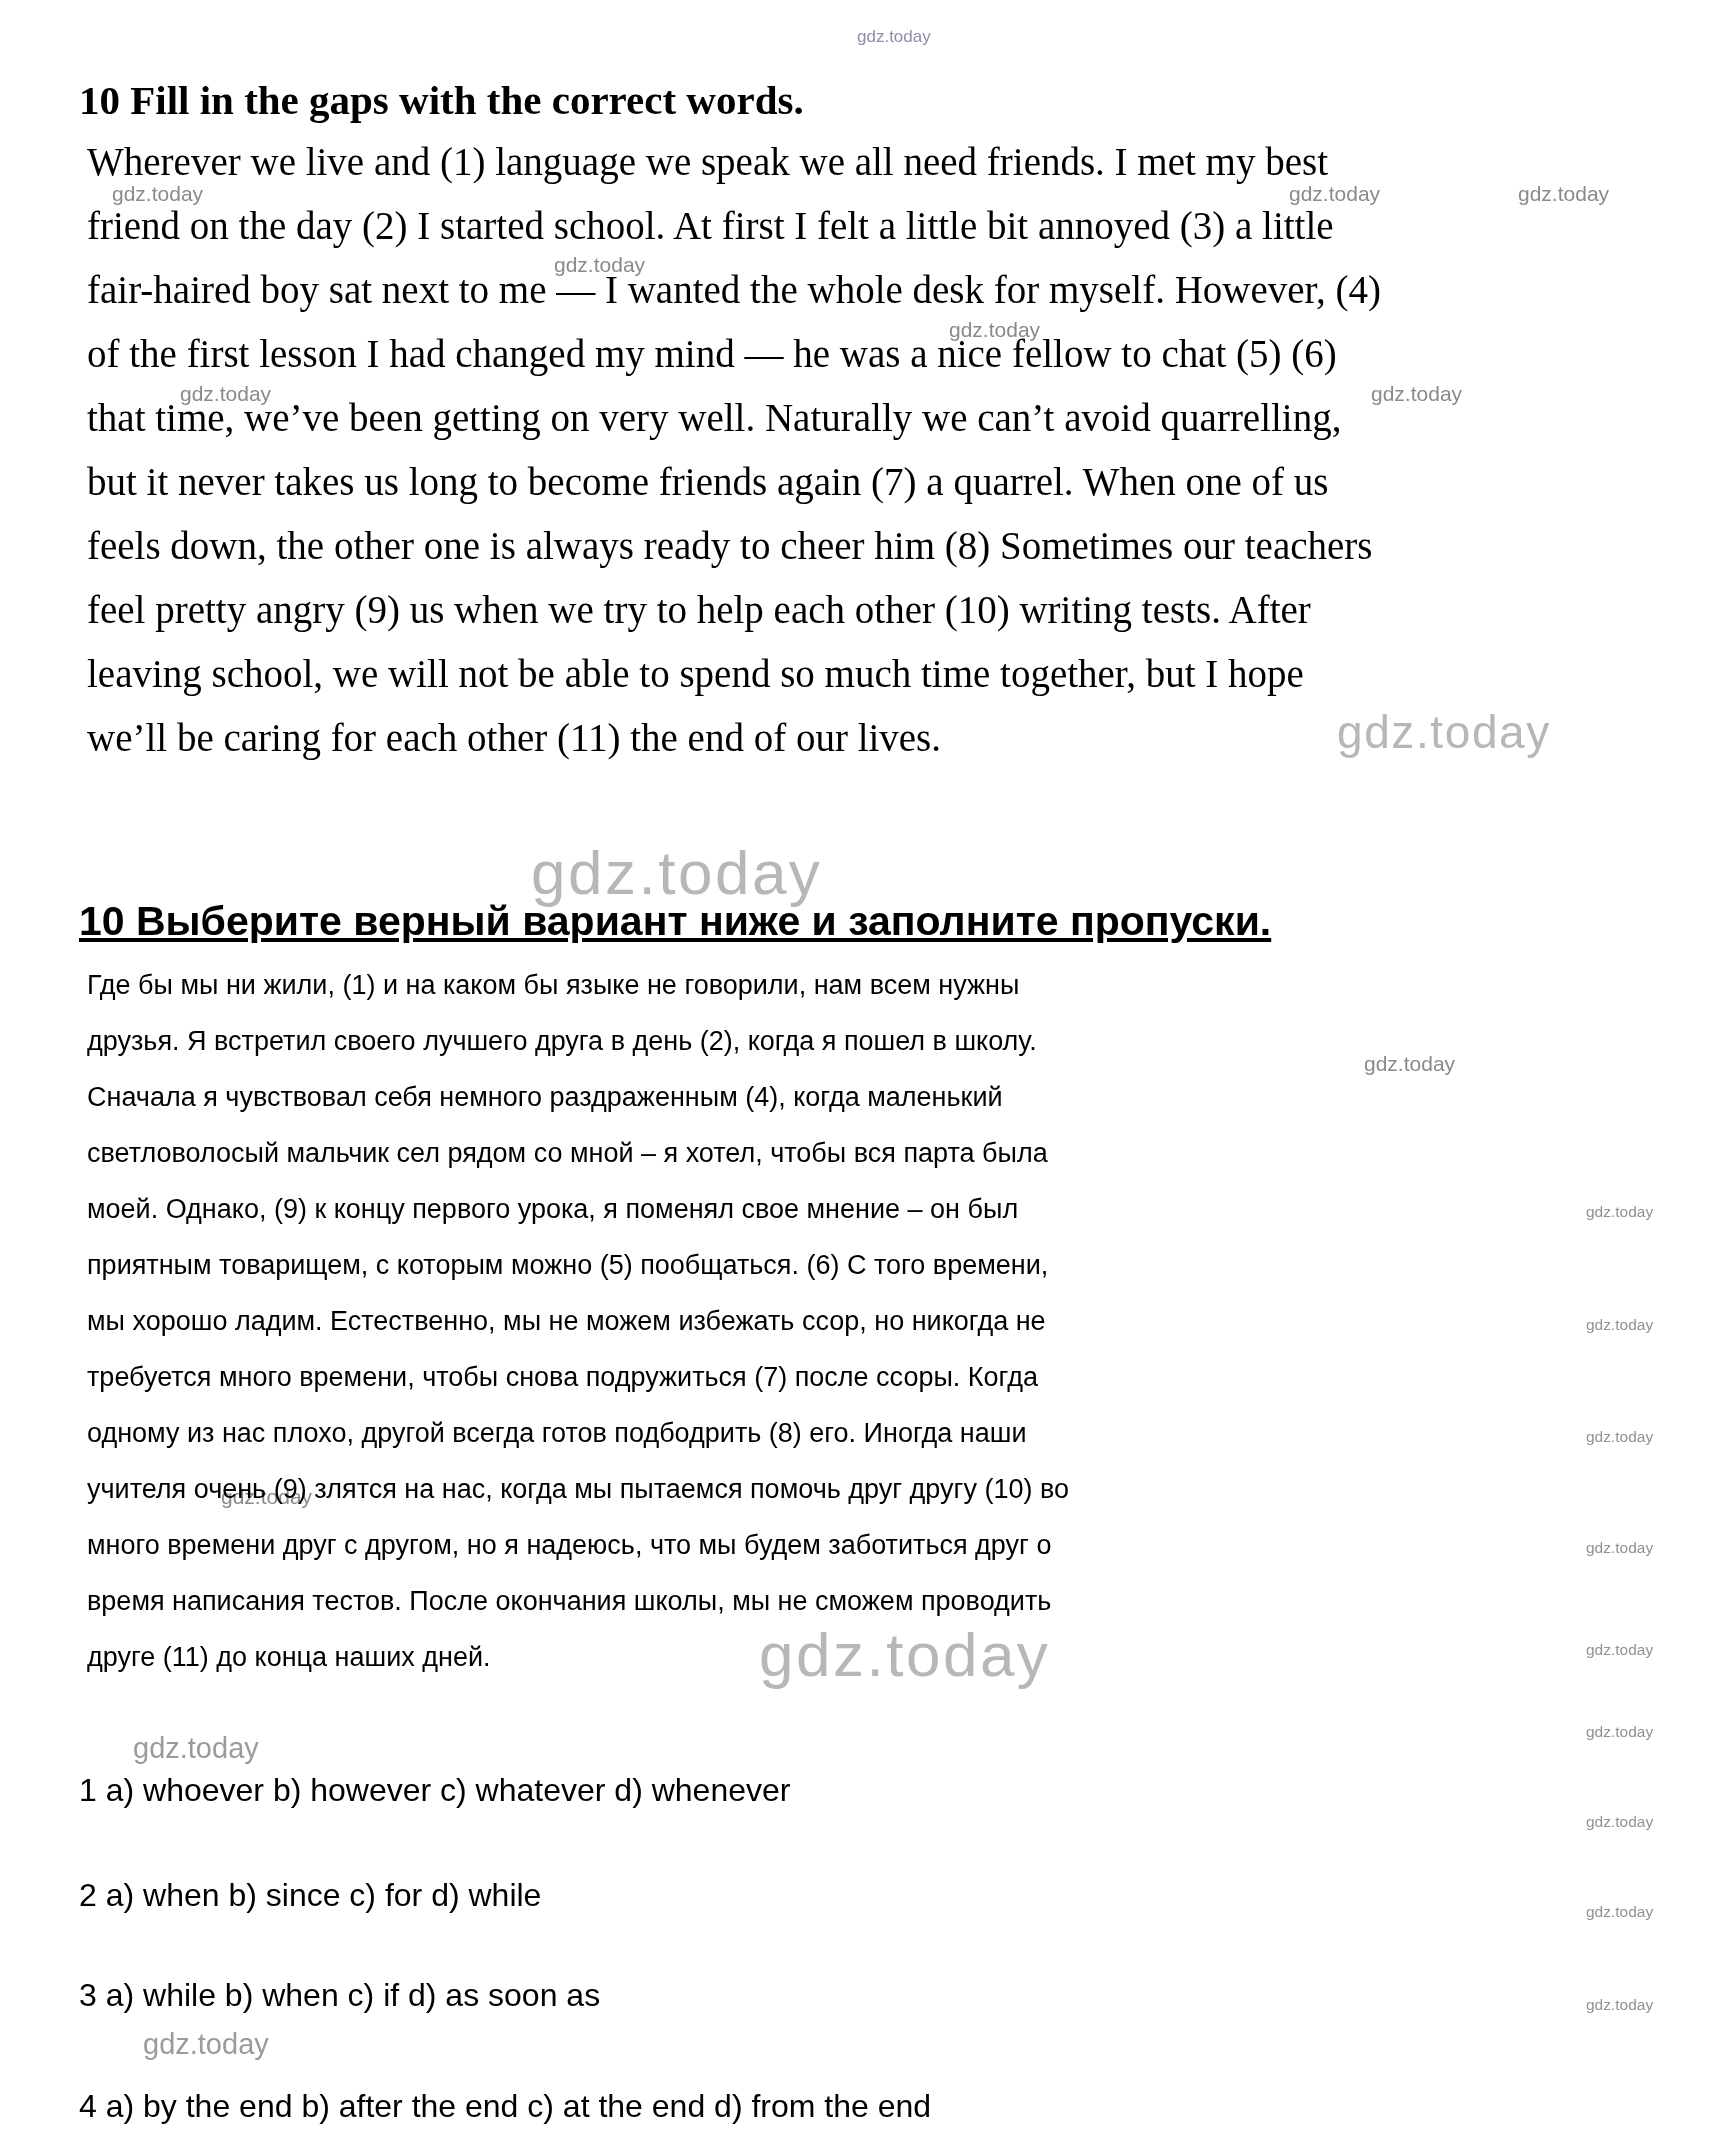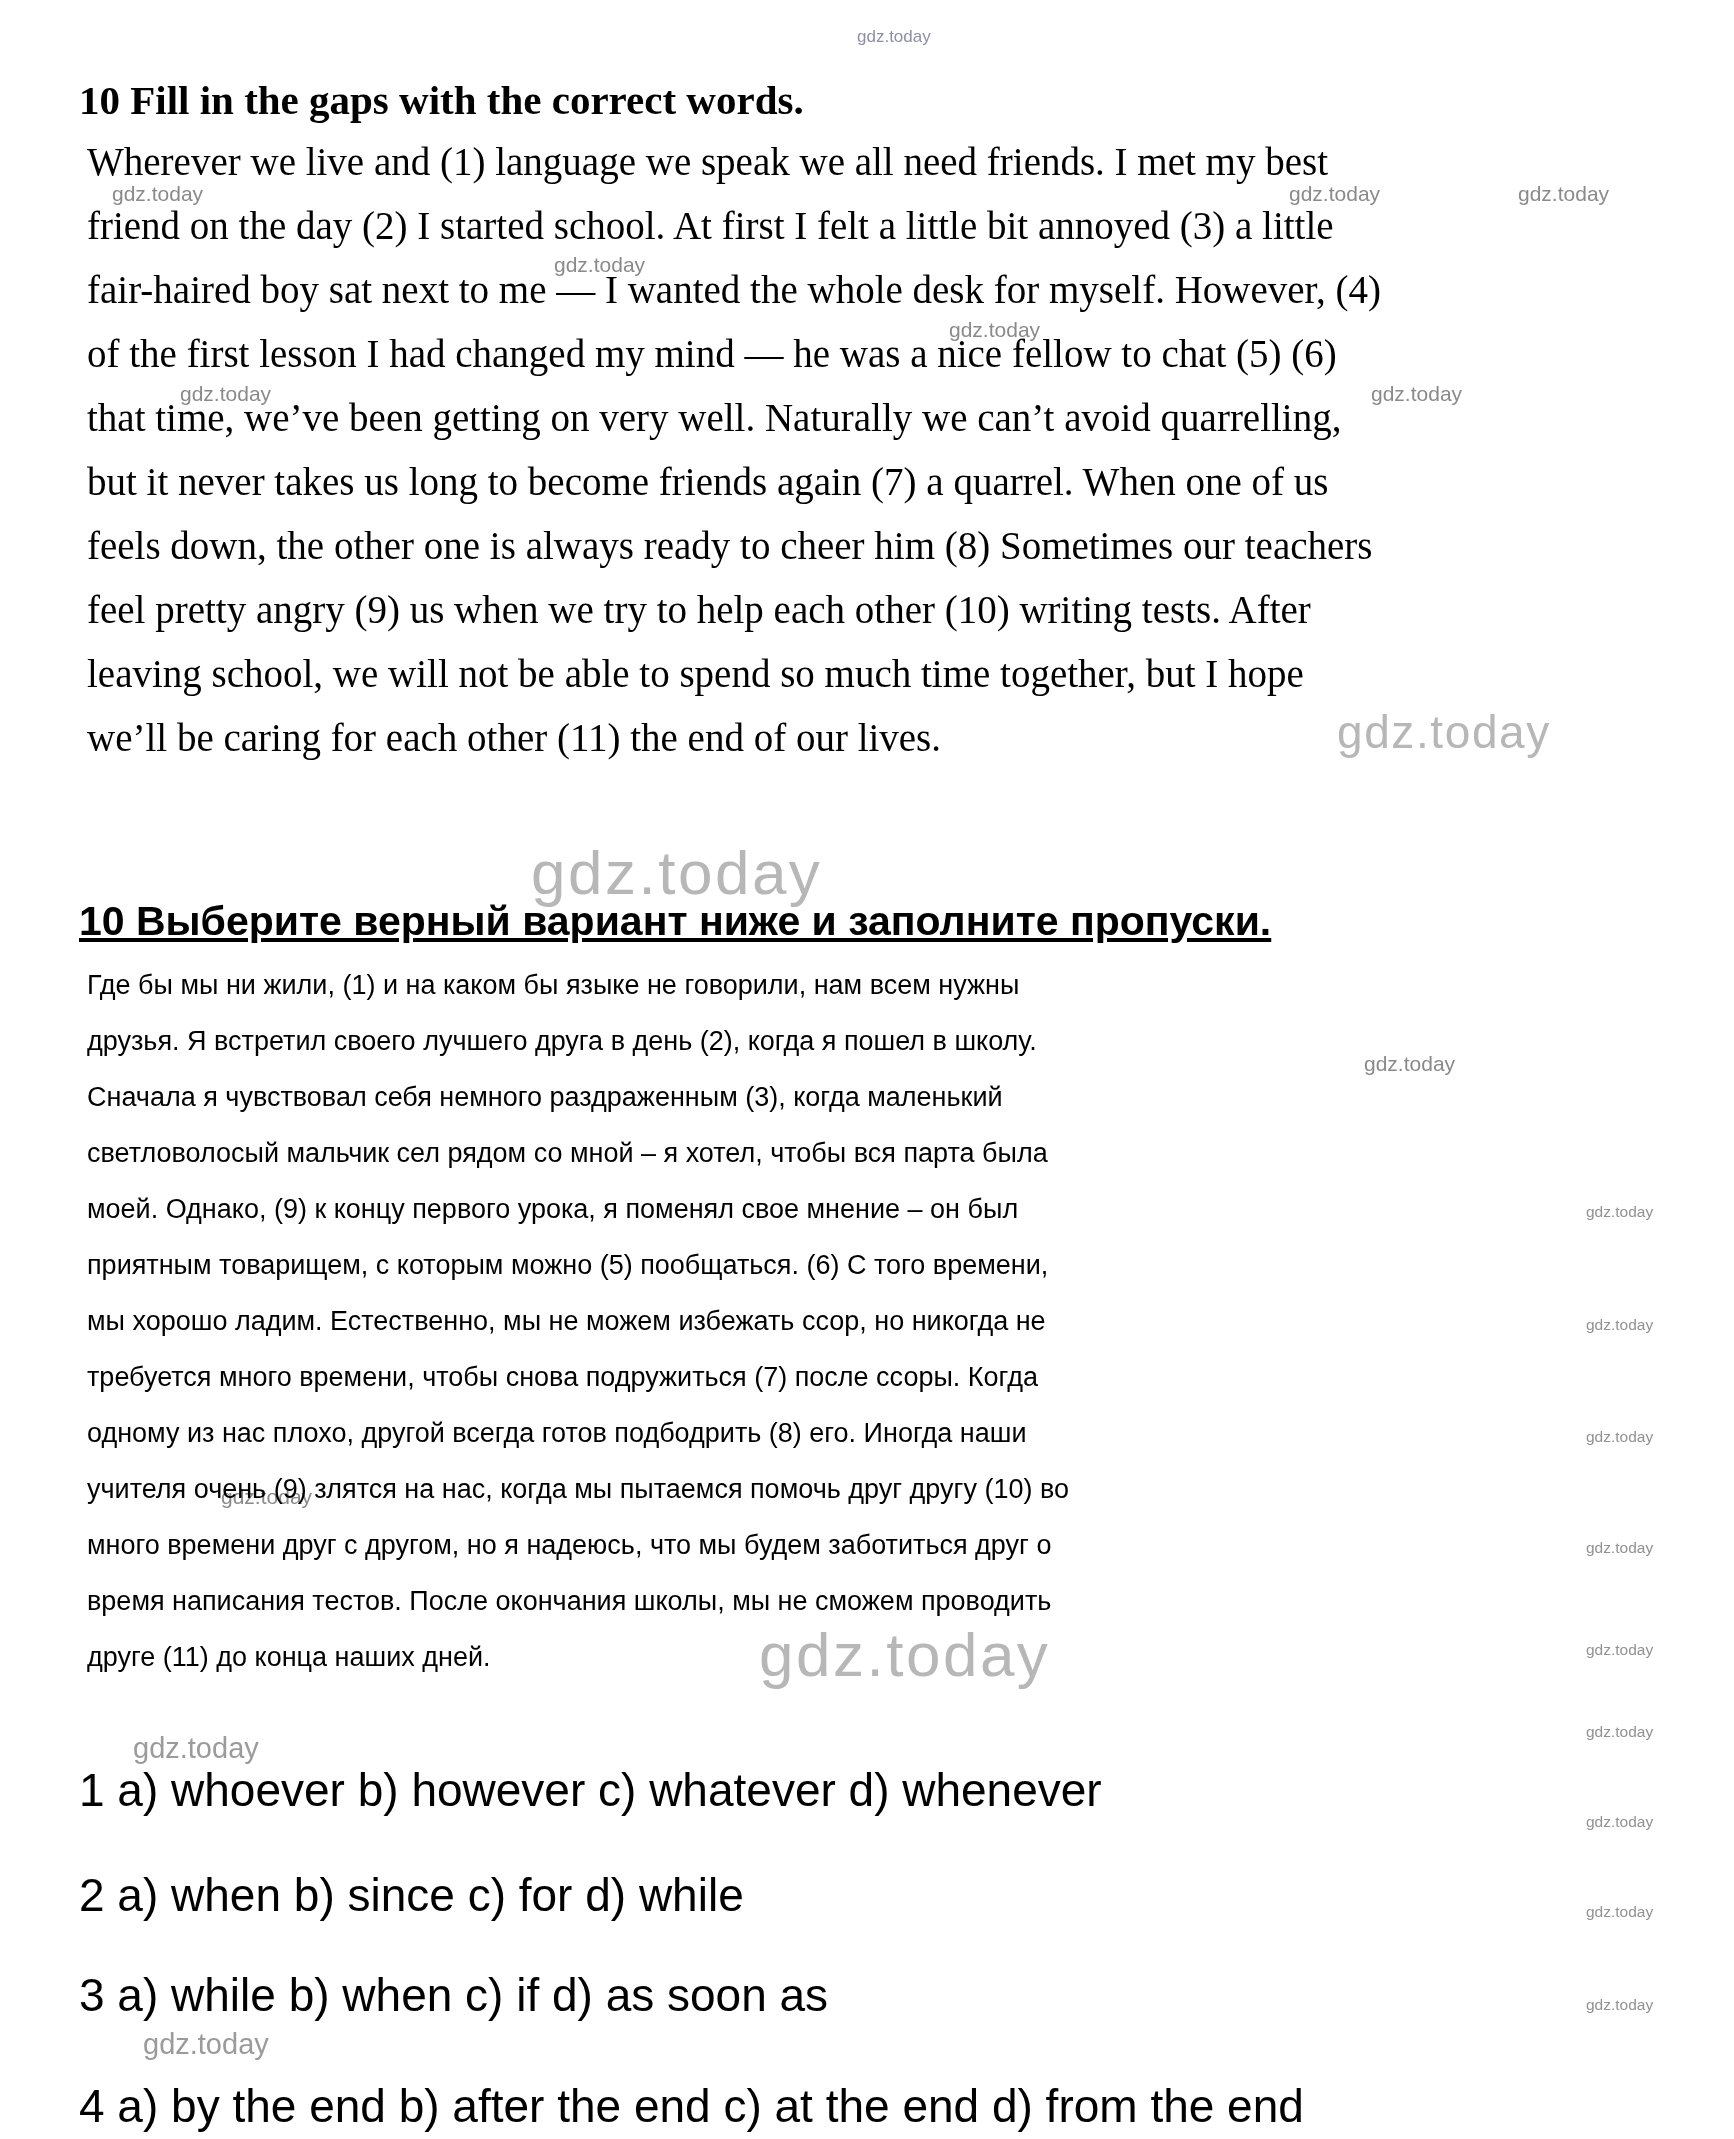--- a/index.html
+++ b/index.html
@@ -45,21 +45,21 @@
   .ru-body .line {
     height: 56px;
     line-height: 56px;
     font-size: 27px;
     white-space: pre;
   }
   .option {
     position: absolute;
     left: 55px;
     font-family: "Liberation Sans", sans-serif;
-    font-size: 46px;
+    font-size: 32px;
     line-height: 49px;
     white-space: pre;
   }
   .wm {
     position: absolute;
     font-family: "Liberation Sans", sans-serif;
     white-space: pre;
     user-select: none;
   }
   .wm-top { font-size: 17px; color: #8e8ea8; }
@@ -116,21 +116,21 @@
     <div class="line">feel pretty angry (9) us when we try to help each other (10) writing tests. After</div>
     <div class="line">leaving school, we will not be able to spend so much time together, but I hope</div>
     <div class="line">we’ll be caring for each other (11) the end of our lives.</div>
   </div>
 
   <h2 class="ru-title">10 Выберите верный вариант ниже и заполните пропуски.</h2>
 
   <div class="ru-body">
     <div class="line">Где бы мы ни жили, (1) и на каком бы языке не говорили, нам всем нужны</div>
     <div class="line">друзья. Я встретил своего лучшего друга в день (2), когда я пошел в школу.</div>
-    <div class="line">Сначала я чувствовал себя немного раздраженным (3), когда маленький</div>
+    <div class="line">Сначала я чувствовал себя немного раздраженным (4), когда маленький</div>
     <div class="line">светловолосый мальчик сел рядом со мной – я хотел, чтобы вся парта была</div>
     <div class="line">моей. Однако, (9) к концу первого урока, я поменял свое мнение – он был</div>
     <div class="line">приятным товарищем, с которым можно (5) пообщаться. (6) С того времени,</div>
     <div class="line">мы хорошо ладим. Естественно, мы не можем избежать ссор, но никогда не</div>
     <div class="line">требуется много времени, чтобы снова подружиться (7) после ссоры. Когда</div>
     <div class="line">одному из нас плохо, другой всегда готов подбодрить (8) его. Иногда наши</div>
     <div class="line">учителя очень (9) злятся на нас, когда мы пытаемся помочь друг другу (10) во</div>
     <div class="line">много времени друг с другом, но я надеюсь, что мы будем заботиться друг о</div>
     <div class="line">время написания тестов. После окончания школы, мы не сможем проводить</div>
     <div class="line">друге (11) до конца наших дней.</div>

